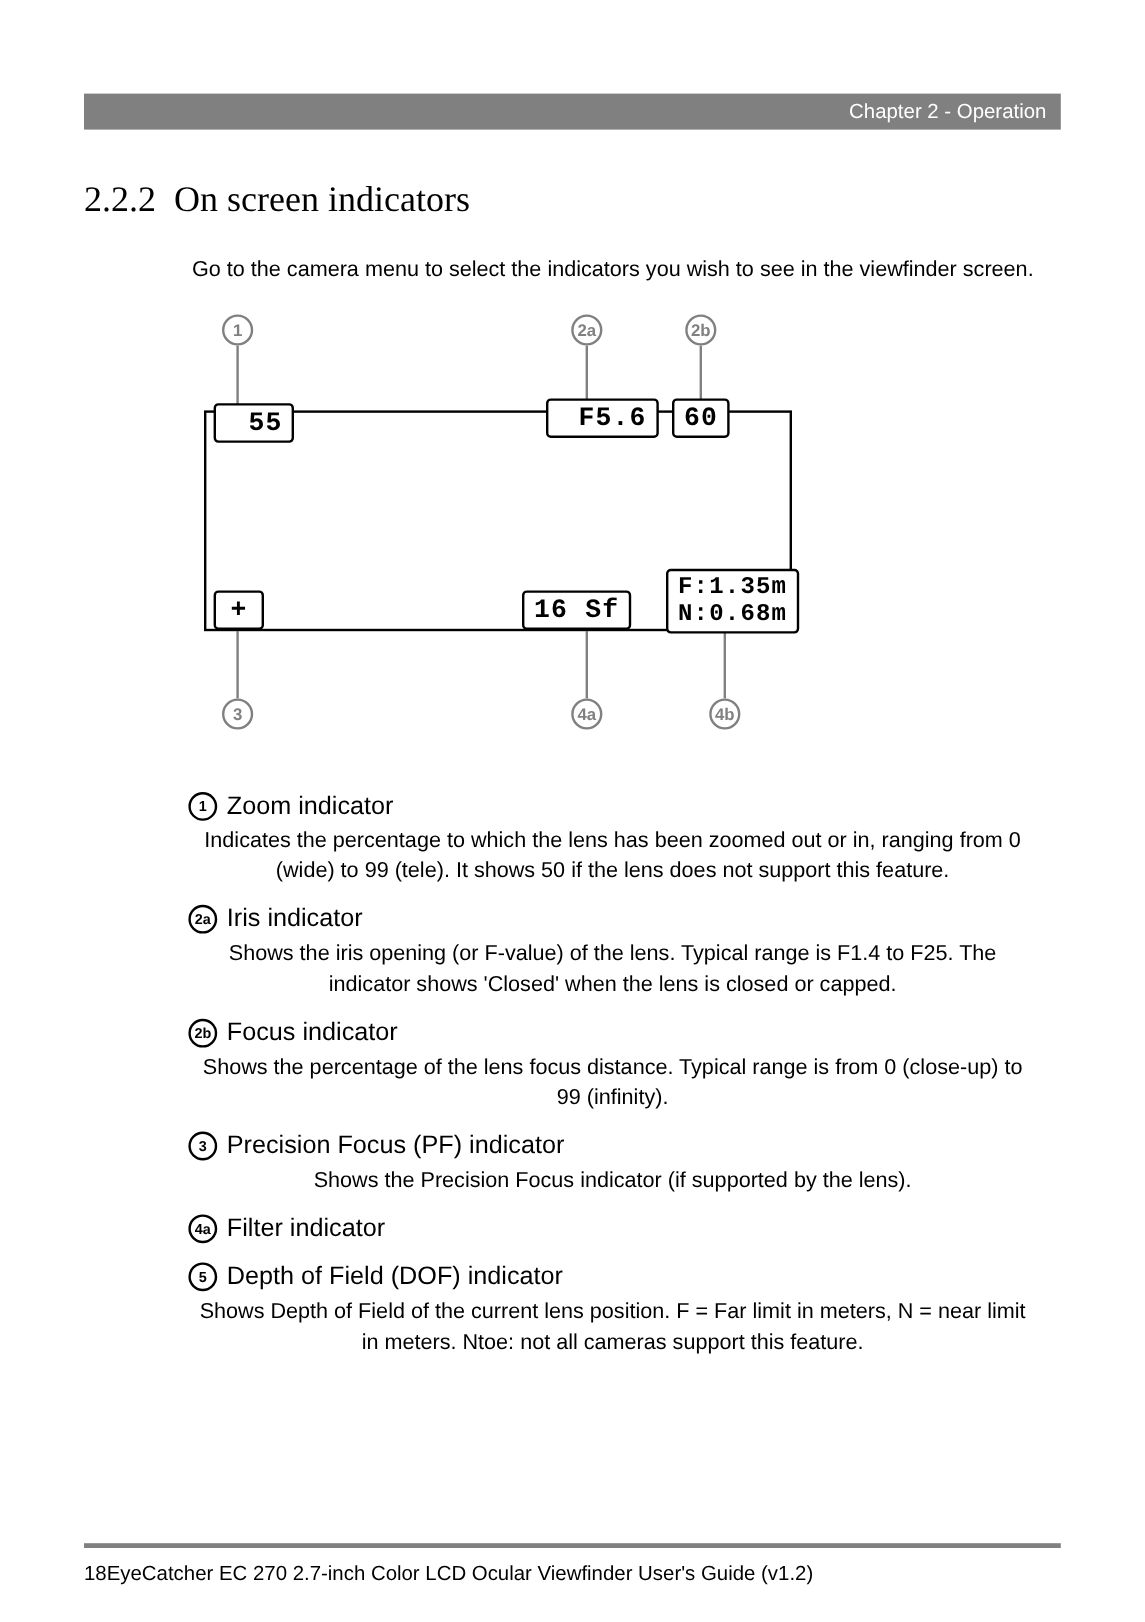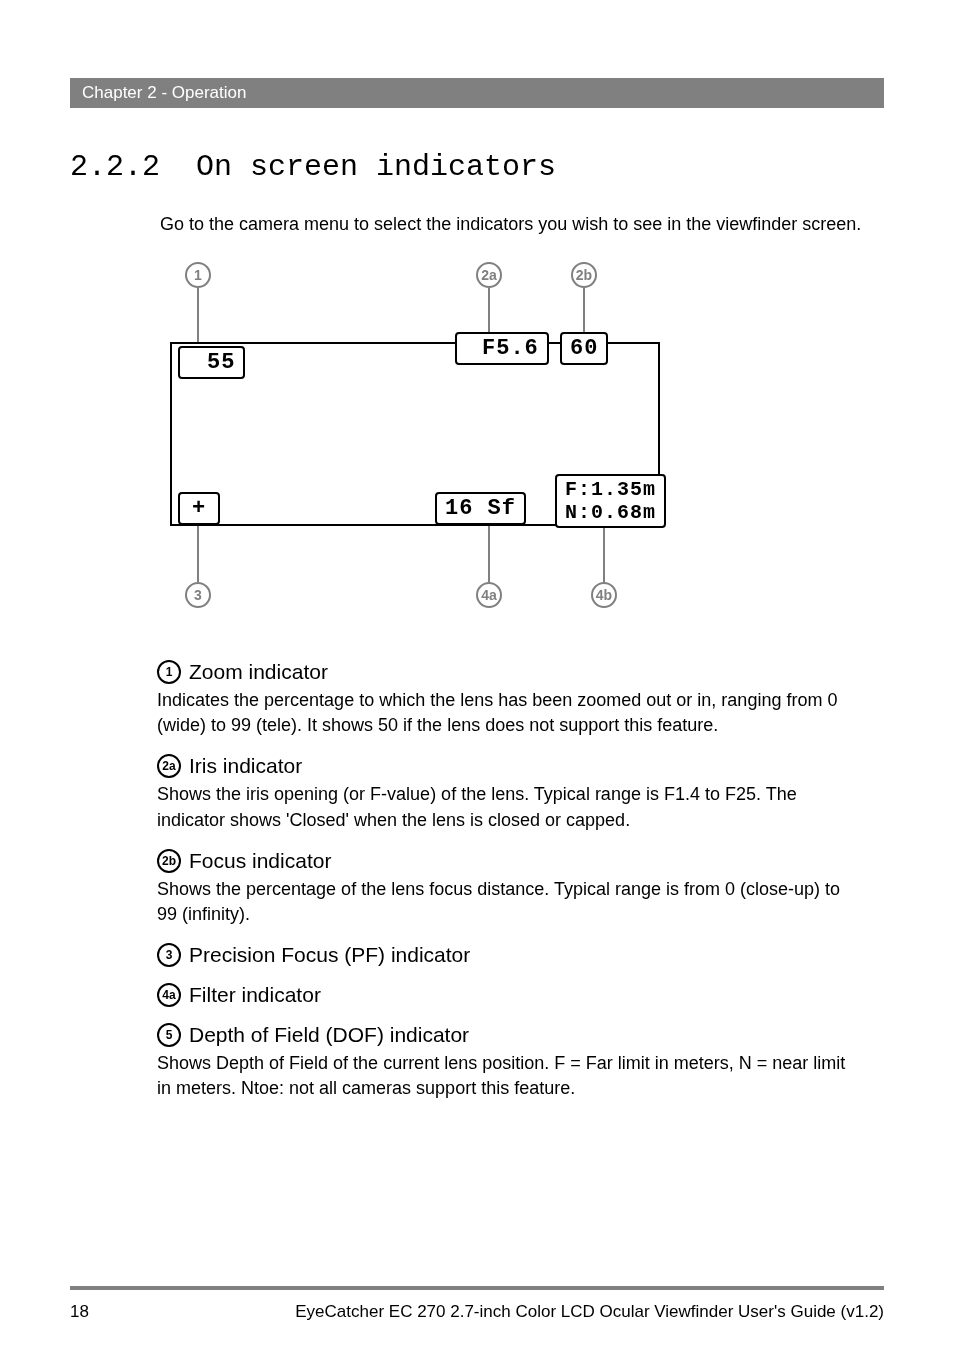--- a/index.html
+++ b/index.html
@@ -15,30 +15,30 @@
     position: absolute;
     top: 78px;
     left: 70px;
     right: 70px;
     height: 30px;
     background: #808080;
     color: #fff;
     font-size: 17px;
     display: flex;
     align-items: center;
-    justify-content: flex-start;
+    justify-content: flex-end;
     padding: 0 12px;
   }
   .section-heading {
     position: absolute;
     top: 150px;
     left: 70px;
     font-size: 30px;
     font-weight: normal;
-    font-family: Liberation Mono, monospace;
+    font-family: Liberation Serif, serif;
   }
   .intro {
     position: absolute;
     top: 212px;
     left: 160px;
     right: 90px;
     font-size: 18px;
     line-height: 1.4;
   }
   .diagram {
@@ -115,37 +115,38 @@
     display: inline-flex;
     align-items: center;
     justify-content: center;
     font-size: 12px;
     font-weight: bold;
     flex: 0 0 24px;
   }
   .desc-body {
     font-size: 18px;
     line-height: 1.4;
+    text-align: center;
   }
   .footer-rule {
     position: absolute;
     left: 70px;
     right: 70px;
     bottom: 62px;
     height: 4px;
     background: #808080;
   }
   .footer {
     position: absolute;
     left: 70px;
     right: 70px;
     bottom: 30px;
     font-size: 17px;
     display: flex;
-    justify-content: space-between;
+    justify-content: flex-start;
   }
 </style>
 </head>
 <body>
 
 <div class="header-bar">
   <span>Chapter 2 - Operation</span>
 </div>
 
 <h2 class="section-heading">
@@ -160,21 +161,21 @@
   <div class="marker" style="left:25px; top:0;">1</div>
   <div class="marker" style="left:316px; top:0;">2a</div>
   <div class="marker" style="left:411px; top:0;">2b</div>
 
   <div class="vline" style="left:37px; top:26px; width:2px; height:58px;"></div>
   <div class="vline" style="left:328px; top:26px; width:2px; height:58px;"></div>
   <div class="vline" style="left:423px; top:26px; width:2px; height:58px;"></div>
 
   <div class="screen-frame" style="left:10px; top:80px; width:490px; height:184px;"></div>
 
-  <div class="osd-box" style="left:18px; top:84px;padding-left:27px;">55</div>
+  <div class="osd-box" style="left:18px; top:74px;padding-left:27px;">55</div>
   <div class="osd-box" style="left:295px; top:70px;padding-left:25px;">F5.6</div>
   <div class="osd-box" style="left:400px; top:70px;">60</div>
 
   <div class="hline" style="left:362px; top:84px; width:38px; height:2px;"></div>
 
   <div style="position:absolute; left:362px; top:80px; width:0; height:0; border-top:5px solid transparent; border-bottom:5px solid transparent; border-right:8px solid #808080; z-index:2;"></div>
 
   <div class="osd-box" style="left:18px; top:230px; padding-left:12px; padding-right:12px;">+</div>
   <div class="osd-box" style="left:275px; top:230px;">16 Sf</div>
   <div class="osd-box osd-multi" style="left:395px; top:212px;">
@@ -214,20 +215,21 @@
       <span class="badge">2b</span>
       <span>Focus indicator</span>
     </div>
     <p class="desc-body">Shows the percentage of the lens focus distance. Typical range is from 0 (close-up) to 99 (infinity).</p>
   </div>
   <div class="desc-block">
     <div class="desc-head">
       <span class="badge">3</span>
       <span>Precision Focus (PF) indicator</span>
     </div>
+    <p class="desc-body">Shows the Precision Focus indicator (if supported by the lens).</p>
   </div>
   <div class="desc-block">
     <div class="desc-head">
       <span class="badge">4a</span>
       <span>Filter indicator</span>
     </div>
   </div>
   <div class="desc-block">
     <div class="desc-head">
       <span class="badge">5</span>

